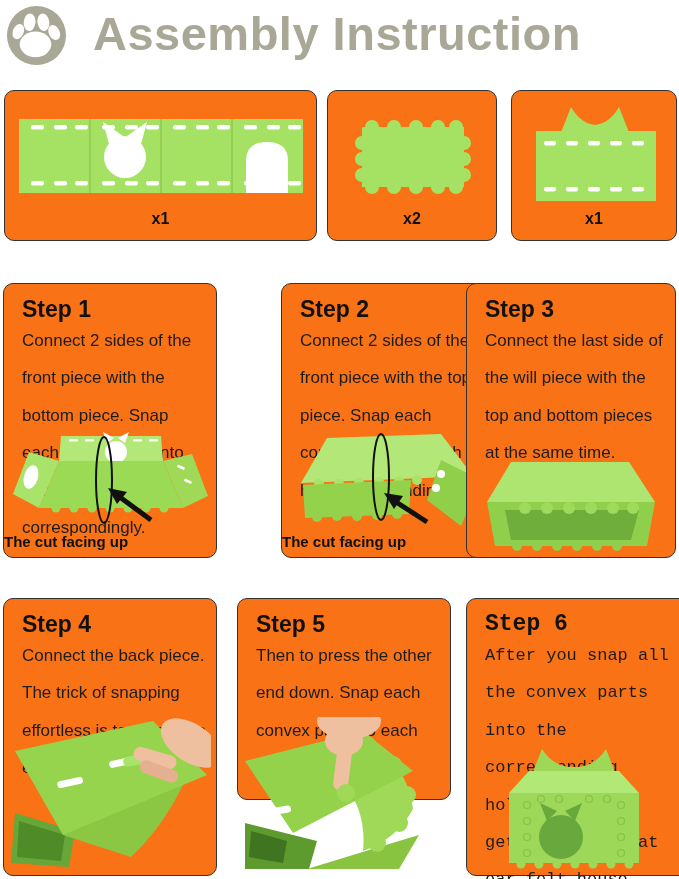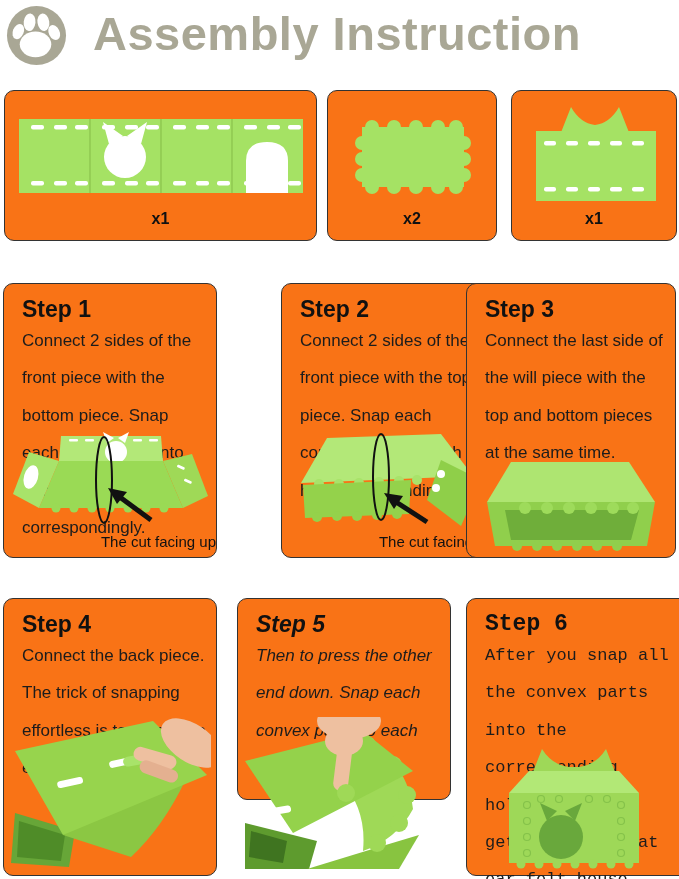--- a/index.html
+++ b/index.html
@@ -27,22 +27,22 @@
   .part-art{position:absolute;}
   
   .step-title{
     position:absolute;left:18px;top:12px;font-size:23px;font-weight:700;color:#111;
   }
   .step-desc{
     position:absolute;left:18px;top:38px;width:184px;
     font-size:17px;line-height:2.2;color:#1c1c1c;
   }
   .step-caption{
-    position:absolute;left:0;right:0;top:249px;text-align:right;
-    font-size:15px;font-weight:400;color:#111;
+    position:absolute;left:0;right:0;top:249px;text-align:left;
+    font-size:15px;font-weight:700;color:#111;
   }
   .photo{position:absolute;}
 </style>
 </head>
 <body>
 
 <div class="page">
 
   <svg class="paw" viewBox="0 0 64 64">
     <circle cx="32" cy="32" r="30" fill="#a9a795"></circle>
@@ -276,21 +276,21 @@
       <rect x="112" y="38" width="28" height="10" rx="5" fill="#a8e36a" transform="rotate(-10 126 43)"></rect>
 
       <g>
         <ellipse cx="180" cy="26" rx="34" ry="19" fill="#eec0a0" transform="rotate(34 180 26)"></ellipse>
         <rect x="122" y="34" width="44" height="14" rx="7" fill="#eec0a0" transform="rotate(16 144 41)"></rect>
         <rect x="128" y="48" width="40" height="13" rx="6.5" fill="#e4b090" transform="rotate(20 148 54)"></rect>
       </g>
     </svg>
   </div>
 
-  <div class="card" style="left:237px;top:598px;width:214px;height:202px;font-style:italic;">
+  <div class="card" style="left:237px;top:598px;width:214px;height:202px;">
     <div class="step-title">Step 5</div>
     <div class="step-desc">Then to press the other end down. Snap each convex part into each hole.</div>
     <svg class="photo" style="left:7px;top:118px;" width="200" height="152" viewBox="0 0 200 152">
 
       <polygon points="0,106 72,124 64,152 0,152" fill="#5e9b2e"></polygon>
       <polygon points="6,114 42,124 38,146 4,140" fill="#3f7420"></polygon>
 
       <polygon points="62,152 134,130 174,118 154,152" fill="#88c440"></polygon>
 
       <path d="M112,20 Q162,42 168,92 Q152,122 118,134 Q122,92 96,64 Z" fill="#9fd957"></path>

